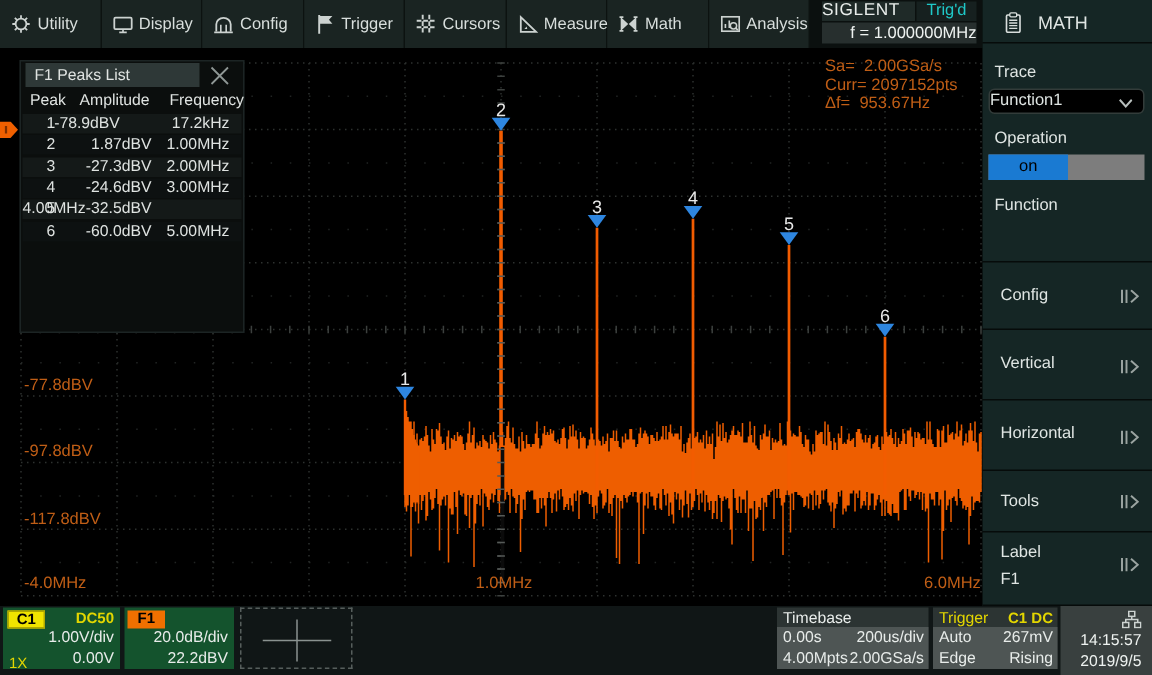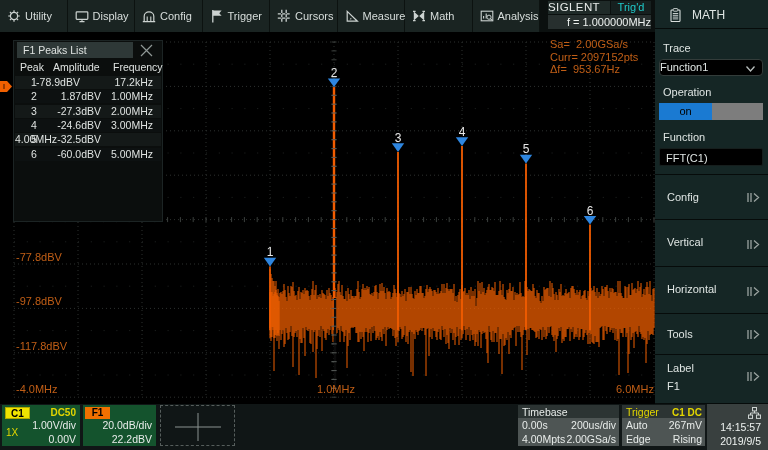--- a/index.html
+++ b/index.html
@@ -198,21 +198,20 @@
     </div>
     <div class="abs" style="left:8px;top:42px">Trace</div>
     <div class="abs" style="left:4px;top:59px;width:104px;height:17px;background:#000;border:1px solid #333c3a;border-radius:4px;line-height:15px"><span style="margin-left:0">Function1</span><svg class="abs" style="right:7px;top:6px" width="9" height="6" viewBox="0 0 9 6">
         <path d="M0.5 0.5L4.5 5L8.5 0.5" fill="none" stroke="#b8bfbd" stroke-width="1.3"></path>
       </svg></div>
     <div class="abs" style="left:8px;top:86px">Operation</div>
     <div class="abs" style="left:4px;top:103px;width:104px;height:17px;background:#7d7d7d">
       <div class="abs" style="left:0;top:0;width:53px;height:17px;background:#1a7ad2;text-align:center;line-height:17px;color:#000">on</div>
     </div>
     <div class="abs" style="left:8px;top:131px">Function</div>
-    <div class="abs" style="left:4px;top:148px;width:104px;height:18px;background:#000;border:1px solid #161e1d;border-radius:2px;line-height:18px"><span style="margin-left:6px">FFT(C1)</span></div>
     <div class="sect" style="top:219px;height:47px">
       <span class="abs" style="left:12px;top:16px">Vertical</span>
       <svg class="abs" style="right:8px;top:20px" width="13" height="9" viewBox="0 0 13 9">
         <path d="M1 0v9M4 0v9M7 0.5L11.5 4.5L7 8.5" fill="none" stroke="#9aa3a0" stroke-width="1.3"></path>
       </svg>
     </div>
     <div class="sect" style="top:174px;height:45px">
       <span class="abs" style="left:12px;top:16px">Config</span>
       <svg class="abs" style="right:8px;top:18px" width="13" height="9" viewBox="0 0 13 9">
         <path d="M1 0v9M4 0v9M7 0.5L11.5 4.5L7 8.5" fill="none" stroke="#9aa3a0" stroke-width="1.3"></path>
@@ -237,21 +236,21 @@
         <path d="M1 0v9M4 0v9M7 0.5L11.5 4.5L7 8.5" fill="none" stroke="#9aa3a0" stroke-width="1.3"></path>
       </svg>
     </div>
   </div>
 <div class="abs sbar" style="background:#101616">
     <div class="sbox" style="left:2px;top:1px;width:78px">
 <div class="chip" style="background:#f0e400;border:1px solid #b0a800">C1</div>
 <span class="abs" style="right:4px;top:2px;color:#e3d600;font-size:10px;font-weight:bold">DC50</span>
 <span class="r2">1.00V/div</span>
       <span class="r3">0.00V</span>
-<span class="abs" style="left:4px;top:22px;color:#e3d600;font-size:10px">1X</span>
+<span class="abs" style="left:4px;top:32px;color:#e3d600;font-size:10px">1X</span>
     </div>
     <div class="sbox" style="left:83px;top:1px;width:73px">
 <div class="chip" style="background:#f07000;left:2px">F1</div>
 <span class="r2">20.0dB/div</span>
       <span class="r3">22.2dBV</span>
     </div>
     <div class="abs" style="left:160px;top:1px;width:75px;height:41px;border:1px dashed #565e5c">
 <svg class="abs" style="left:14px;top:4px" width="46" height="34" viewBox="0 0 46 34">
         <path d="M0 17h46M23 3v28" stroke="#8a9290" stroke-width="1"></path>
       </svg>

